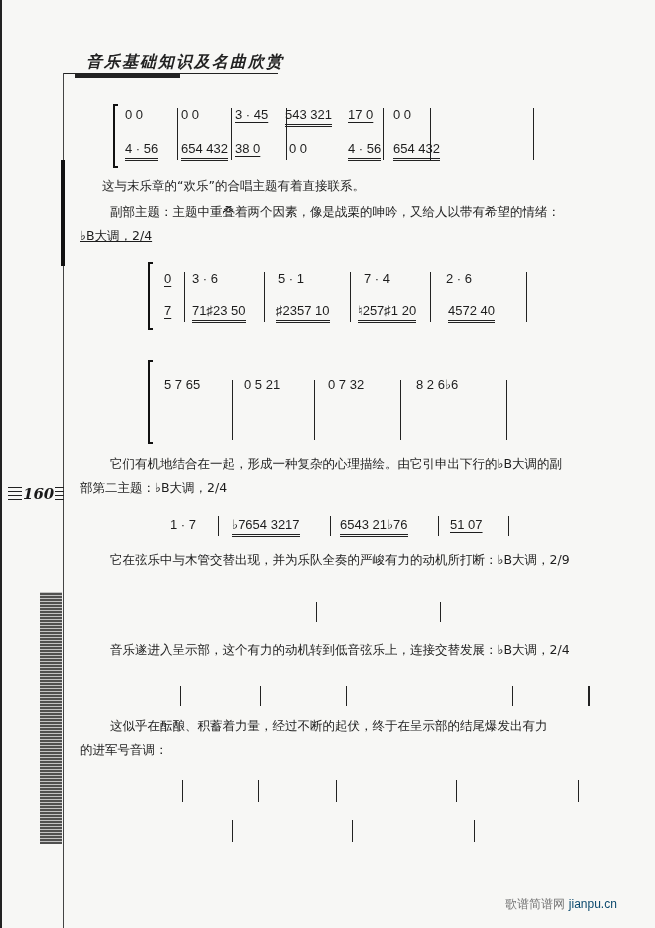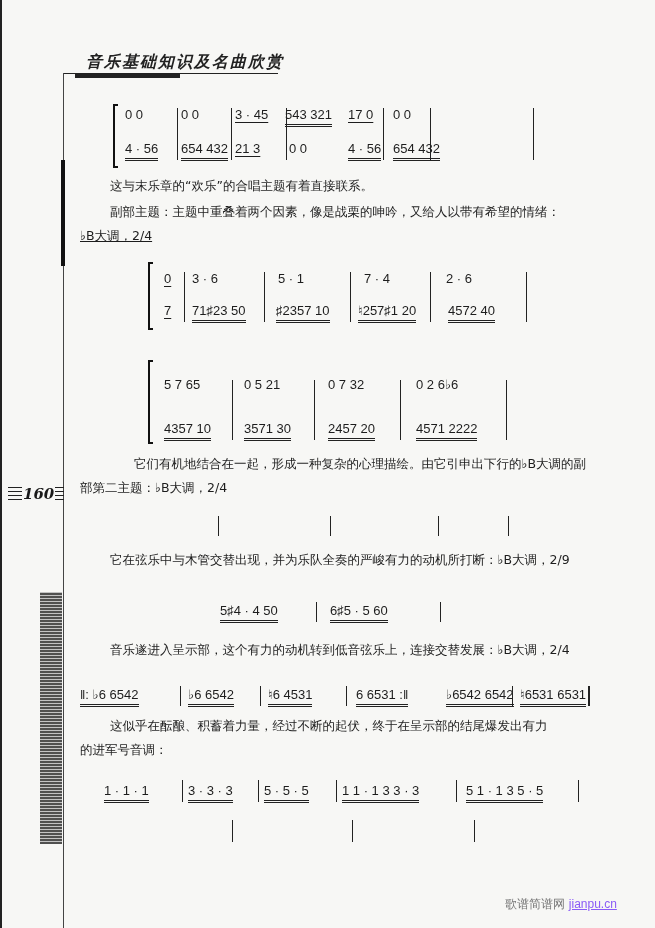--- a/index.html
+++ b/index.html
@@ -40,21 +40,21 @@
   .staff-row { position:absolute; height:18px; line-height:18px; }
   .bar { position:absolute; width:1px; background:#222; }
   .brace { position:absolute; width:3px; border-left:2px solid #111; border-top:2px solid #111; border-bottom:2px solid #111; }
   .u1 { text-decoration:underline; text-underline-offset:3px; }
   .u2 { border-bottom:3px double #222; padding-bottom:0; }
   .note { position:absolute; }
   .watermark {
     position:absolute; left:505px; top:896px; font-size:12px; color:#777;
     font-family:"DejaVu Serif", serif;
   }
-  .watermark .wm-url { color:#8b5cf6; font-family:"Liberation Sans", sans-serif;text-decoration:underline; }
+  .watermark .wm-url { color:#0c4a6e; font-family:"Liberation Sans", sans-serif; }
 </style>
 </head>
 <body>
 
 <div class="page-edge"></div>
 
 <div class="header-title">音乐基础知识及名曲欣赏</div>
 <div class="header-rule"></div>
 <div class="header-rule-thick"></div>
 <div class="margin-line"></div>
@@ -76,34 +76,34 @@
     <span class="note" style="left:0">0  0</span>
     <span class="note" style="left:56px">0      0</span>
     <span class="note u1" style="left:110px">3 · 45</span>
     <span class="note u2" style="left:160px">543  321</span>
     <span class="note u1" style="left:223px">17  0</span>
     <span class="note" style="left:268px">0  0</span>
   </div>
   <div class="staff-row" style="left:12px; top:36px; width:420px;">
     <span class="note u2" style="left:0">4 · 56</span>
     <span class="note u2" style="left:56px">654  432</span>
-    <span class="note u1" style="left:110px">21  3</span>
+    <span class="note u1" style="left:110px">38  0</span>
     <span class="note" style="left:164px">0  0</span>
     <span class="note u2" style="left:223px">4 · 56</span>
     <span class="note u2" style="left:268px">654  432</span>
   </div>
   <div class="bar" style="left:64px; top:4px; height:52px;"></div>
   <div class="bar" style="left:118px; top:4px; height:52px;"></div>
   <div class="bar" style="left:173px; top:4px; height:52px;"></div>
   <div class="bar" style="left:270px; top:4px; height:52px;"></div>
   <div class="bar" style="left:317px; top:4px; height:52px;"></div>
   <div class="bar" style="left:420px; top:4px; height:52px;"></div>
 </div>
 
-<div class="para" style="left:110px; top:176px;">这与末乐章的“欢乐”的合唱主题有着直接联系。</div>
+<div class="para" style="left:102px; top:176px;">这与末乐章的“欢乐”的合唱主题有着直接联系。</div>
 <div class="para" style="left:110px; top:202px;">副部主题：主题中重叠着两个因素，像是战栗的呻吟，又给人以带有希望的情绪：</div>
 <div class="para" style="left:80px; top:226px;text-decoration:underline;">♭B大调，2/4</div>
 
 <div class="score" style="left:148px; top:262px; width:380px; height:70px;">
   <div class="brace" style="left:0; top:0; height:64px;"></div>
   <div class="staff-row" style="left:16px; top:8px; width:360px;">
     <span class="note u1" style="left:0">0</span>
     <span class="note" style="left:28px">3  ·  6</span>
     <span class="note" style="left:114px">5  ·  1</span>
     <span class="note" style="left:200px">7  ·  4</span>
@@ -122,84 +122,65 @@
   <div class="bar" style="left:282px; top:10px; height:50px;"></div>
   <div class="bar" style="left:378px; top:10px; height:50px;"></div>
 </div>
 
 <div class="score" style="left:148px; top:350px; width:380px; height:92px;">
   <div class="brace" style="left:0; top:10px; height:80px;"></div>
   <div class="staff-row" style="left:16px; top:26px; width:360px;">
     <span class="note" style="left:0">5  7  65</span>
     <span class="note" style="left:80px">0  5  21</span>
     <span class="note" style="left:164px">0  7  32</span>
-    <span class="note" style="left:252px">0  2  6♭6</span>
-  </div>
-  <div class="staff-row" style="left:16px; top:70px; width:360px;">
-    <span class="note u2" style="left:0">4357  10</span>
-    <span class="note u2" style="left:80px">3571  30</span>
-    <span class="note u2" style="left:164px">2457  20</span>
-    <span class="note u2" style="left:252px">4571  2222</span>
+    <span class="note" style="left:252px">8  2  6♭6</span>
   </div>
   <div class="bar" style="left:84px; top:30px; height:60px;"></div>
   <div class="bar" style="left:166px; top:30px; height:60px;"></div>
   <div class="bar" style="left:252px; top:30px; height:60px;"></div>
   <div class="bar" style="left:358px; top:30px; height:60px;"></div>
 </div>
 
-<div class="para" style="left:110px; top:454px;margin-left:24px;">它们有机地结合在一起，形成一种复杂的心理描绘。由它引申出下行的♭B大调的副</div>
+<div class="para" style="left:110px; top:454px;">它们有机地结合在一起，形成一种复杂的心理描绘。由它引申出下行的♭B大调的副</div>
 <div class="para" style="left:80px; top:478px;">部第二主题：♭B大调，2/4</div>
 
 <div class="score" style="left:170px; top:512px; width:340px; height:24px;">
+  <div class="staff-row" style="left:0; top:4px; width:340px;">
+    <span class="note" style="left:0">1 · 7</span>
+    <span class="note u2" style="left:62px">♭7654  3217</span>
+    <span class="note u2" style="left:170px">6543  21♭76</span>
+    <span class="note u1" style="left:280px">51  07</span>
+  </div>
   <div class="bar" style="left:48px; top:4px; height:20px;"></div>
   <div class="bar" style="left:160px; top:4px; height:20px;"></div>
   <div class="bar" style="left:268px; top:4px; height:20px;"></div>
   <div class="bar" style="left:338px; top:4px; height:20px;"></div>
 </div>
 
 <div class="para" style="left:110px; top:550px;">它在弦乐中与木管交替出现，并为乐队全奏的严峻有力的动机所打断：♭B大调，2/9</div>
 
 <div class="score" style="left:220px; top:598px; width:230px; height:24px;">
-  <div class="staff-row" style="left:0; top:4px; width:230px;">
-    <span class="note u2" style="left:0">5♯4 · 4  50</span>
-    <span class="note u2" style="left:110px">6♯5 · 5  60</span>
-  </div>
   <div class="bar" style="left:96px; top:4px; height:20px;"></div>
   <div class="bar" style="left:220px; top:4px; height:20px;"></div>
 </div>
 
 <div class="para" style="left:110px; top:640px;">音乐遂进入呈示部，这个有力的动机转到低音弦乐上，连接交替发展：♭B大调，2/4</div>
 
 <div class="score" style="left:80px; top:682px; width:510px; height:24px;">
-  <div class="staff-row" style="left:0; top:4px; width:510px;">
-    <span class="note u2 repeat-start" style="left:0">‖: ♭6  6542</span>
-    <span class="note u2" style="left:108px">♭6  6542</span>
-    <span class="note u2" style="left:188px">♮6  4531</span>
-    <span class="note u2" style="left:276px">6  6531 :‖</span>
-    <span class="note u2" style="left:366px">♭6542  6542</span>
-    <span class="note u2" style="left:440px">♮6531  6531</span>
-  </div>
   <div class="bar" style="left:100px; top:4px; height:20px;"></div>
   <div class="bar" style="left:180px; top:4px; height:20px;"></div>
   <div class="bar" style="left:266px; top:4px; height:20px;"></div>
   <div class="bar" style="left:432px; top:4px; height:20px;"></div>
   <div class="bar" style="left:508px; top:4px; height:20px; width:2px;"></div>
 </div>
 
 <div class="para" style="left:110px; top:716px;">这似乎在酝酿、积蓄着力量，经过不断的起伏，终于在呈示部的结尾爆发出有力</div>
 <div class="para" style="left:80px; top:740px;">的进军号音调：</div>
 
 <div class="score" style="left:104px; top:778px; width:480px; height:24px;">
-  <div class="staff-row" style="left:0; top:4px; width:480px;">
-    <span class="note u2" style="left:0">1 · 1 · 1</span>
-    <span class="note u2" style="left:84px">3 · 3 · 3</span>
-    <span class="note u2" style="left:160px">5 · 5 · 5</span>
-    <span class="note u2" style="left:238px">1 1 · 1  3 3 · 3</span>
-    <span class="note u2" style="left:362px">5 1 · 1  3 5 · 5</span>
-  </div>
   <div class="bar" style="left:78px; top:2px; height:22px;"></div>
   <div class="bar" style="left:154px; top:2px; height:22px;"></div>
   <div class="bar" style="left:232px; top:2px; height:22px;"></div>
   <div class="bar" style="left:352px; top:2px; height:22px;"></div>
   <div class="bar" style="left:474px; top:2px; height:22px;"></div>
 </div>
 
 <div class="score" style="left:104px; top:818px; width:420px; height:24px;">
   <div class="bar" style="left:128px; top:2px; height:22px;"></div>
   <div class="bar" style="left:248px; top:2px; height:22px;"></div>

